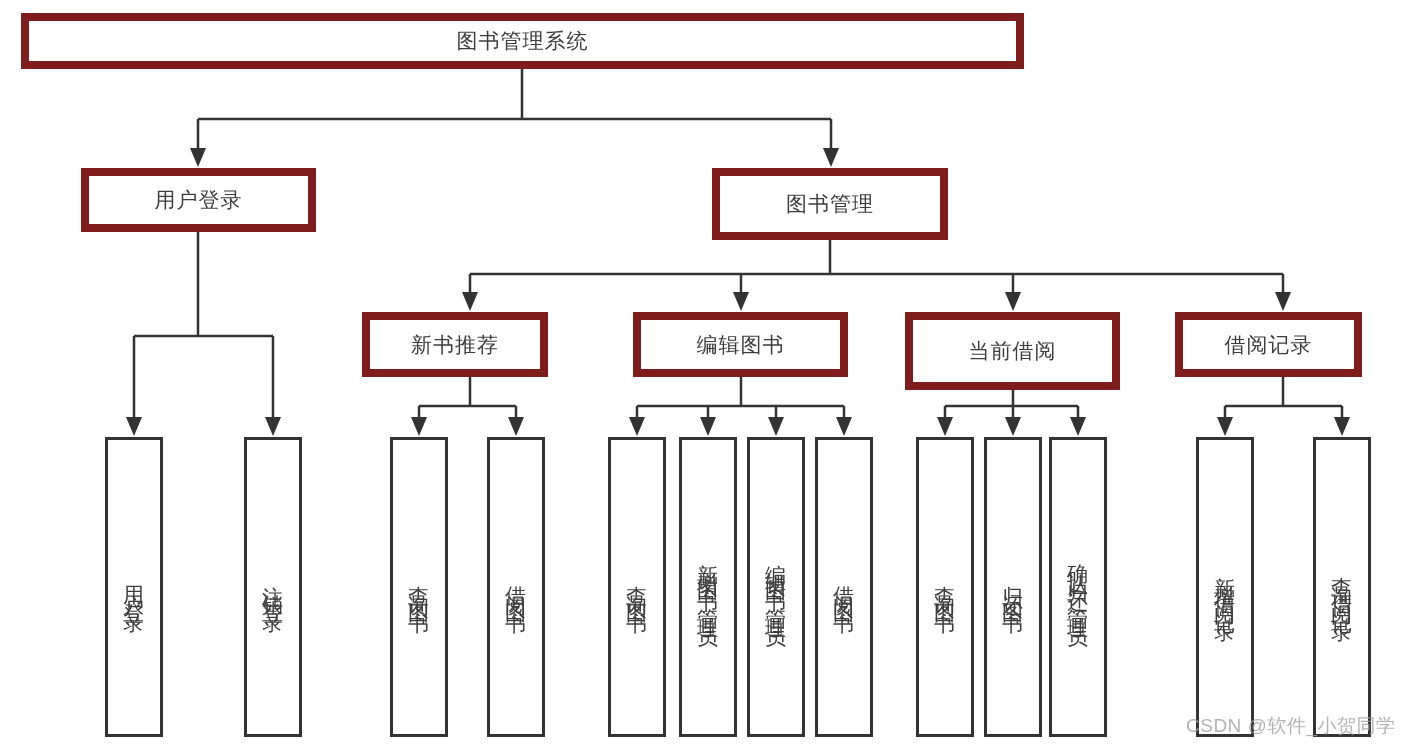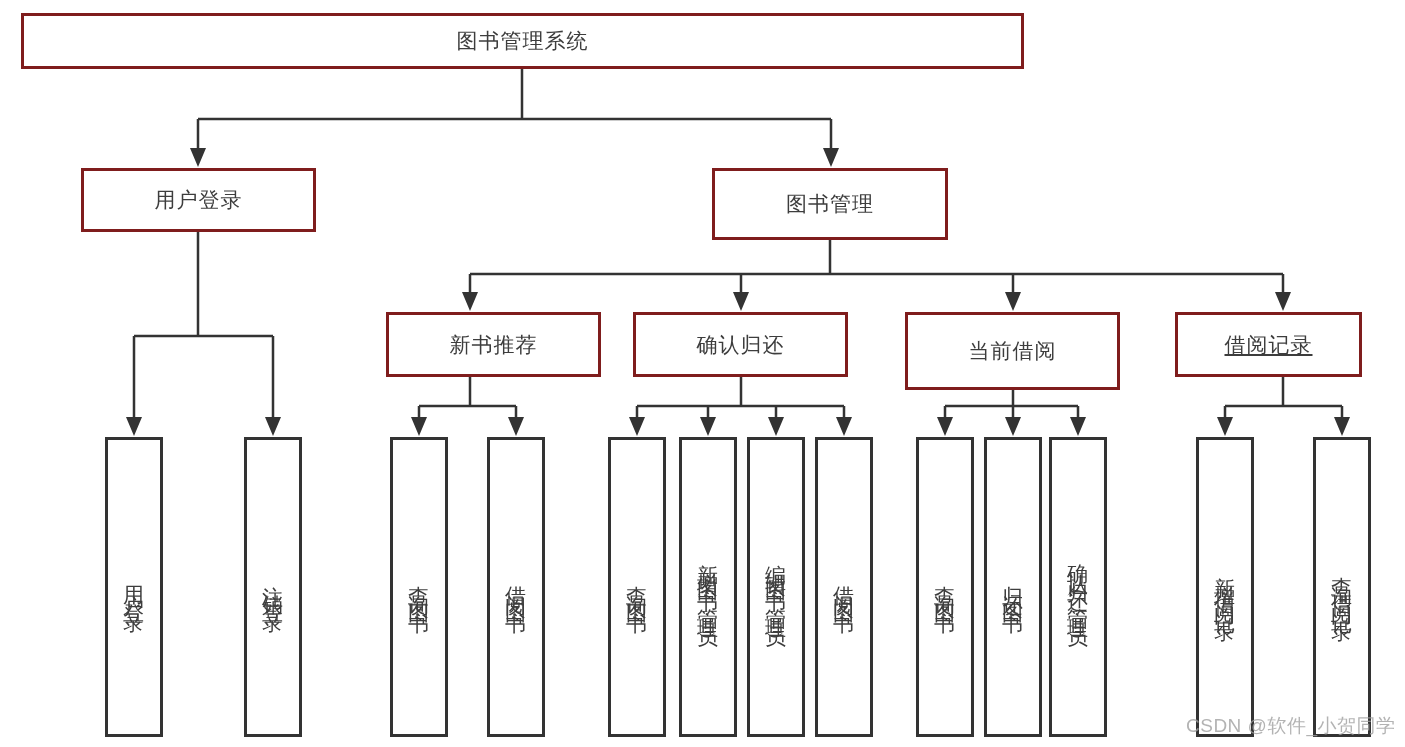--- a/index.html
+++ b/index.html
@@ -17,21 +17,21 @@
   }
   svg.wires {
     position: absolute;
     left: 0;
     top: 0;
     z-index: 1;
   }
   .hbox {
     position: absolute;
     box-sizing: border-box;
-    border: 3px solid #7f1d1d;
+    border: 8px solid #7f1d1d;
     background: #ffffff;
     display: flex;
     align-items: center;
     justify-content: center;
     font-size: 21px;
     color: #3d3d3d;
     letter-spacing: 1px;
     z-index: 2;
   }
   .vbox {
@@ -93,30 +93,30 @@
     <span>图书管理系统</span>
   </div>
 
   <div class="hbox" style="left:81px; top:168px; width:235px; height:64px;">
     <span>用户登录</span>
   </div>
   <div class="hbox" style="left:712px; top:168px; width:236px; height:72px;">
     <span>图书管理</span>
   </div>
 
-  <div class="hbox" style="left:362px; top:312px; width:215px; height:65px;margin-left:24px;">
+  <div class="hbox" style="left:362px; top:312px; width:186px; height:65px;">
     <span>新书推荐</span>
   </div>
   <div class="hbox" style="left:633px; top:312px; width:215px; height:65px;">
-    <span>确认归还</span>
+    <span>编辑图书</span>
   </div>
   <div class="hbox" style="left:905px; top:312px; width:215px; height:78px;">
     <span>当前借阅</span>
   </div>
-  <div class="hbox" style="left:1175px; top:312px; width:187px; height:65px;text-decoration:underline;">
+  <div class="hbox" style="left:1175px; top:312px; width:187px; height:65px;">
     <span>借阅记录</span>
   </div>
 
   <div class="vbox" style="left:105px;">
     <span class="vtext">用户登录</span>
   </div>
   <div class="vbox" style="left:244px;">
     <span class="vtext">注销登录</span>
   </div>
 

